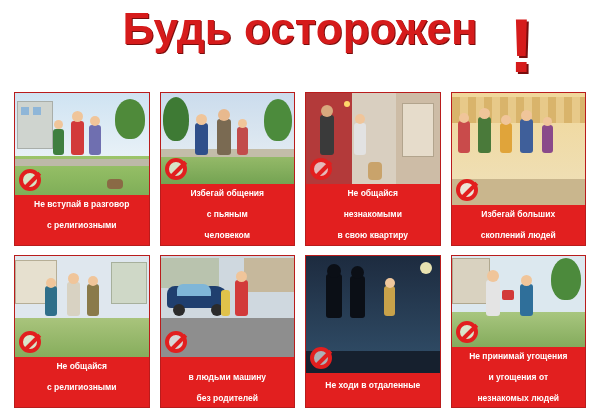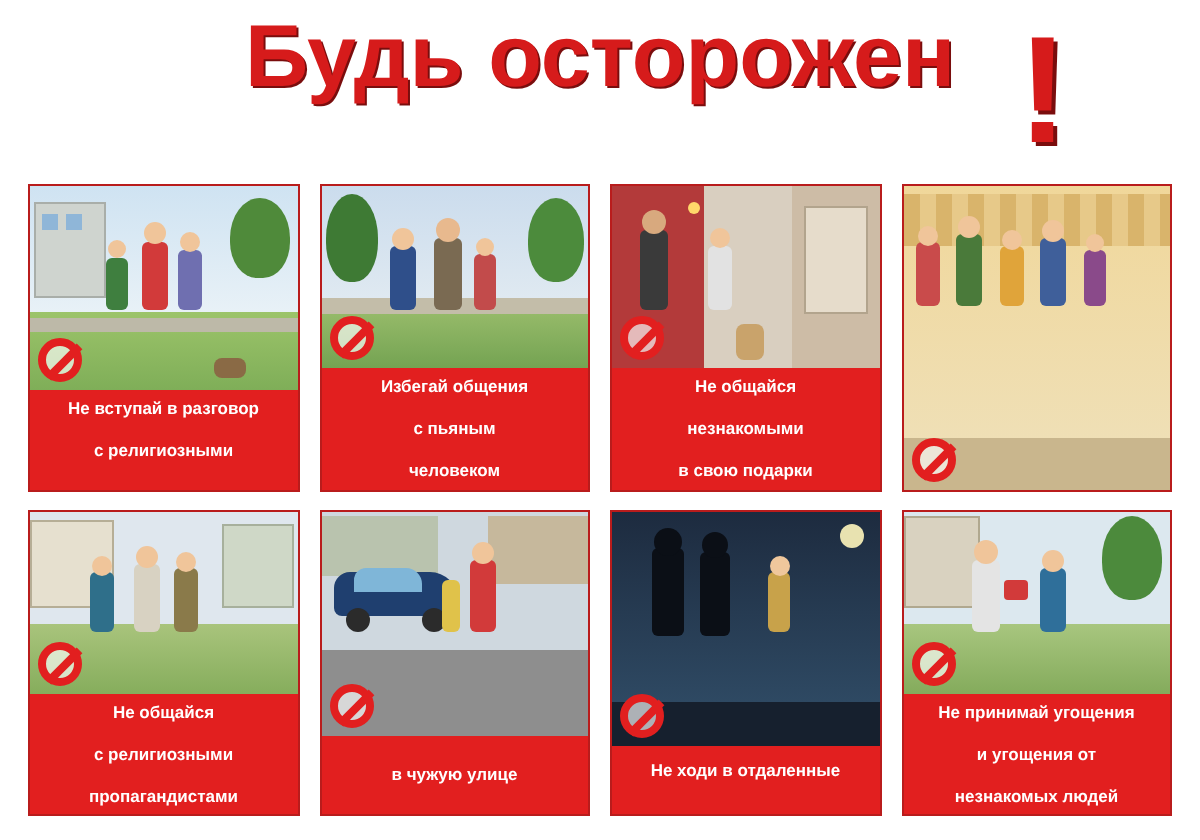--- a/index.html
+++ b/index.html
@@ -189,21 +189,21 @@
         <div class="head" style="left:15px;top:12px;width:12px;height:12px;background:#d8a97e;"></div>
         <div class="fig" style="left:48px;top:30px;width:12px;height:32px;background:#e2e2e2;"></div>
         <div class="head" style="left:49px;top:21px;width:10px;height:10px;background:#f0c59a;"></div>
         <div class="blob" style="left:62px;bottom:4px;width:14px;height:18px;background:#c9a36b;border-radius:4px;"></div>
         <div class="ban"></div>
       </div>
       <div class="caption">
         <span>
           <span>Не общайся</span><br>
           <span>незнакомыми</span><br>
-          <span>в свою подарки</span>
+          <span>в свою квартиру</span>
         </span>
       </div>
     </div>
 
     <div class="card">
       <div class="art">
         <div class="sky" style="background:linear-gradient(#f0d79a,#efe1bb);height:100%"></div>
         <div class="blob" style="left:0;top:4px;width:100%;height:26px;background:repeating-linear-gradient(90deg,#d9b46b 0 8px,#e7c989 8px 16px);"></div>
         <div class="blob" style="left:0;bottom:0;width:100%;height:26px;background:#c9b68d;"></div>
         <div class="fig" style="left:6px;top:28px;width:12px;height:32px;background:#c94b4b;"></div>
@@ -211,41 +211,46 @@
         <div class="fig" style="left:26px;top:24px;width:13px;height:36px;background:#4a7a3a;"></div>
         <div class="head" style="left:27px;top:15px;width:11px;height:11px;background:#f0c59a;"></div>
         <div class="fig" style="left:48px;top:30px;width:12px;height:30px;background:#e0a43a;"></div>
         <div class="head" style="left:49px;top:22px;width:10px;height:10px;background:#f0c59a;"></div>
         <div class="fig" style="left:68px;top:26px;width:13px;height:34px;background:#3f5f9a;"></div>
         <div class="head" style="left:69px;top:17px;width:11px;height:11px;background:#f0c59a;"></div>
         <div class="fig" style="left:90px;top:32px;width:11px;height:28px;background:#8a4a8a;"></div>
         <div class="head" style="left:91px;top:24px;width:9px;height:9px;background:#f0c59a;"></div>
         <div class="ban"></div>
       </div>
+      <div class="caption">
+        <span>
+          <span>Избегай больших</span><br>
+          <span>скоплений людей</span>
+        </span>
+      </div>
     </div>
 
     <div class="card">
       <div class="art">
         <div class="sky" style="background:#dfe7ee"></div>
         <div class="ground" style="background:linear-gradient(#a9c47c,#86ad5c)"></div>
         <div class="blob" style="left:0;top:4px;width:40px;height:42px;background:#e6e0cf;border:1px solid #b6ae96;"></div>
         <div class="blob" style="right:2px;top:6px;width:34px;height:40px;background:#cfd8c7;border:1px solid #a7b09c;"></div>
         <div class="fig" style="left:30px;top:30px;width:12px;height:30px;background:#2f6f8a;"></div>
         <div class="head" style="left:31px;top:22px;width:10px;height:10px;background:#f0c59a;"></div>
         <div class="fig" style="left:52px;top:26px;width:13px;height:34px;background:#d8d2c2;"></div>
         <div class="head" style="left:53px;top:17px;width:11px;height:11px;background:#f0c59a;"></div>
         <div class="fig" style="left:72px;top:28px;width:12px;height:32px;background:#8a7a4a;"></div>
         <div class="head" style="left:73px;top:20px;width:10px;height:10px;background:#f0c59a;"></div>
         <div class="ban"></div>
       </div>
       <div class="caption">
         <span>
           <span>Не общайся</span><br>
           <span>с религиозными</span><br>
-          <span>пропагандистами</span>
         </span>
       </div>
     </div>
 
     <div class="card">
       <div class="art">
         <div class="sky" style="background:#cfd8df"></div>
         <div class="ground" style="background:#8e8e8e"></div>
         <div class="blob" style="left:0;top:2px;width:58px;height:30px;background:#b9c3ae;"></div>
         <div class="blob" style="right:0;top:2px;width:50px;height:34px;background:#c6b89c;"></div>
@@ -254,21 +259,22 @@
         <div class="head" style="left:12px;top:48px;width:12px;height:12px;background:#2b2b2b;"></div>
         <div class="head" style="left:50px;top:48px;width:12px;height:12px;background:#2b2b2b;"></div>
         <div class="fig" style="left:74px;top:24px;width:13px;height:36px;background:#d23a3a;"></div>
         <div class="head" style="left:75px;top:15px;width:11px;height:11px;background:#f0c59a;"></div>
         <div class="fig" style="left:60px;top:34px;width:9px;height:26px;background:#e0c24a;"></div>
         <div class="ban"></div>
       </div>
       <div class="caption">
         <span>
           <br>
-          <span>в чужую улице</span><br>
+          <span>в людьми машину</span><br>
+          <span>без родителей</span>
         </span>
       </div>
     </div>
 
     <div class="card">
       <div class="art">
         <div class="sky" style="background:linear-gradient(#1d2b3f,#32506b);height:100%"></div>
         <div class="blob" style="left:0;bottom:0;width:100%;height:22px;background:#16202e;"></div>
         <div class="blob" style="right:8px;top:6px;width:12px;height:12px;background:#e8e2b0;border-radius:50%;"></div>
         <div class="fig" style="left:20px;top:18px;width:16px;height:44px;background:#0b0f16;"></div>

